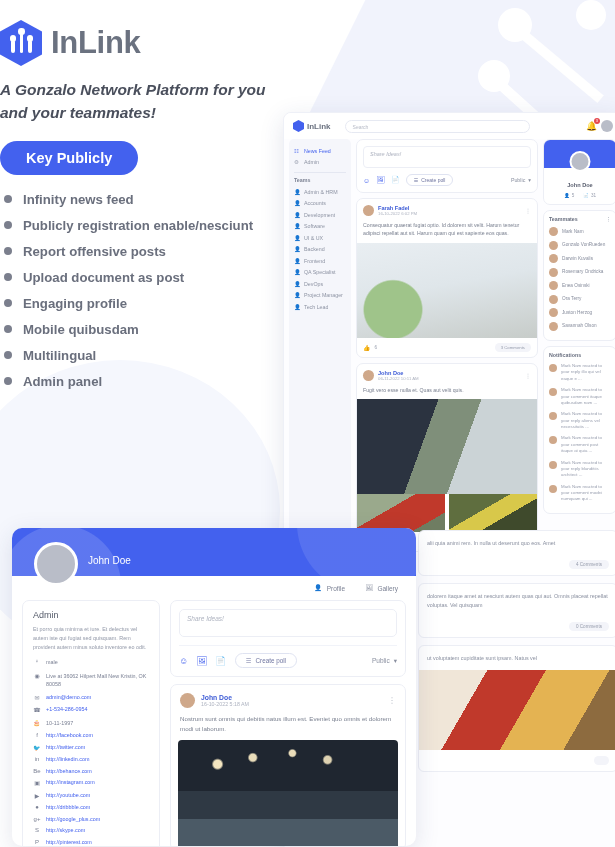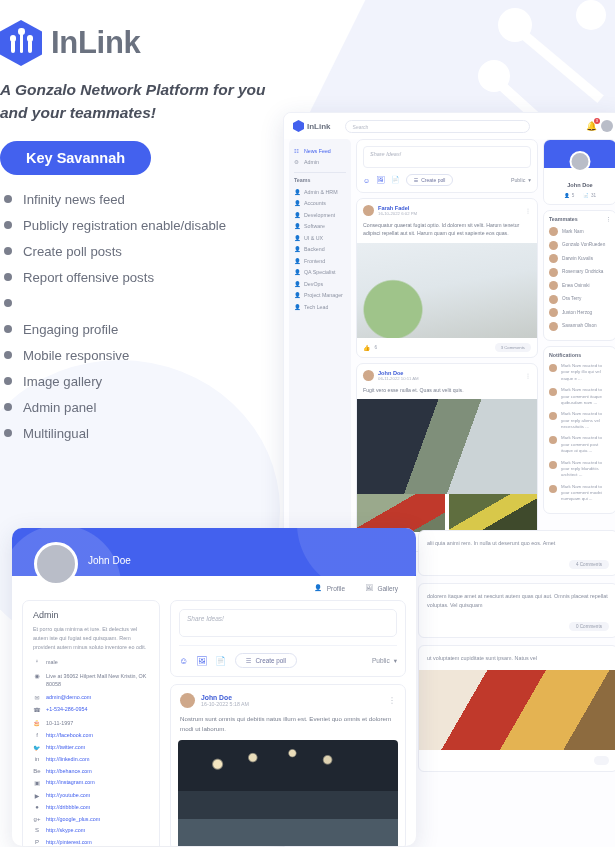--- a/index.html
+++ b/index.html
@@ -47,21 +47,21 @@
   .key-pill {
     position: absolute; left: 0px; top: 141px;
     background: #4361ee; color: #fff;
     font-size: 14.5px; font-weight: 700;
     padding: 9px 26px; border-radius: 20px;
   }
 
   .features { position: absolute; left: 4px; top: 186px; width: 285px; }
   .feature { display: flex; align-items: center; gap: 11px; height: 26px; }
   .feature-bullet { width: 8px; height: 8px; background: #7b7f8d; border-radius: 50%; flex: none; }
-  .feature-label { font-size: 13.2px; color: #6a6f7d; white-space: nowrap; }
+  .feature-label { font-size: 13.2px; color: #6a6f7d; white-space: nowrap; font-weight: bold; }
 
   
   .card { background: #fff; border: 1px solid #eceef5; border-radius: 7px; }
   .shadow-lg { box-shadow: 0 6px 24px rgba(40,55,110,.13); }
 
   
   .app-shot {
     position: absolute; left: 283px; top: 112px;
     width: 340px; height: 740px;
     background: #fdfdff; border-radius: 8px; overflow: hidden;
@@ -244,61 +244,54 @@
     <div class="logo-bar" style="left:19.5px;top:13px;width:3.5px;height:20px;"></div>
     <div class="logo-dot" style="left:18px;top:8px;width:6.5px;height:6.5px;"></div>
     <div class="logo-bar" style="left:28px;top:20px;width:3.5px;height:13px;"></div>
     <div class="logo-dot" style="left:26.5px;top:15px;width:6.5px;height:6.5px;"></div>
   </div>
   <div class="logo-text">InLink</div>
 </div>
 
 <div class="tagline">A Gonzalo Network Platform for you and your teammates!</div>
 
-<div class="key-pill">Key Savannah</div>
+<div class="key-pill">Key Publicly</div>
 
 <div class="features">
   <div class="feature">
       <span class="feature-bullet"></span>
       <span class="feature-label">Infinity news feed</span>
     </div>
   <div class="feature">
       <span class="feature-bullet"></span>
-      <span class="feature-label">Publicly registration enable/disable</span>
-    </div>
-  <div class="feature">
-      <span class="feature-bullet"></span>
-      <span class="feature-label">Create poll posts</span>
+      <span class="feature-label">Publicly registration enable/nesciunt</span>
     </div>
   <div class="feature">
       <span class="feature-bullet"></span>
       <span class="feature-label">Report offensive posts</span>
     </div>
   <div class="feature">
       <span class="feature-bullet"></span>
+      <span class="feature-label">Upload document as post</span>
     </div>
   <div class="feature">
       <span class="feature-bullet"></span>
       <span class="feature-label">Engaging profile</span>
     </div>
   <div class="feature">
       <span class="feature-bullet"></span>
-      <span class="feature-label">Mobile responsive</span>
-    </div>
-  <div class="feature">
-      <span class="feature-bullet"></span>
-      <span class="feature-label">Image gallery</span>
+      <span class="feature-label">Mobile quibusdam</span>
+    </div>
+  <div class="feature">
+      <span class="feature-bullet"></span>
+      <span class="feature-label">Multilingual</span>
     </div>
   <div class="feature">
       <span class="feature-bullet"></span>
       <span class="feature-label">Admin panel</span>
-    </div>
-  <div class="feature">
-      <span class="feature-bullet"></span>
-      <span class="feature-label">Multilingual</span>
     </div>
 </div>
 
 <div class="app-shot shadow-lg">
 
   <div class="app-topbar">
     <div class="mini-logo">
       <div class="mini-hex"></div>
       <div class="mini-logo-text">InLink</div>
     </div>

